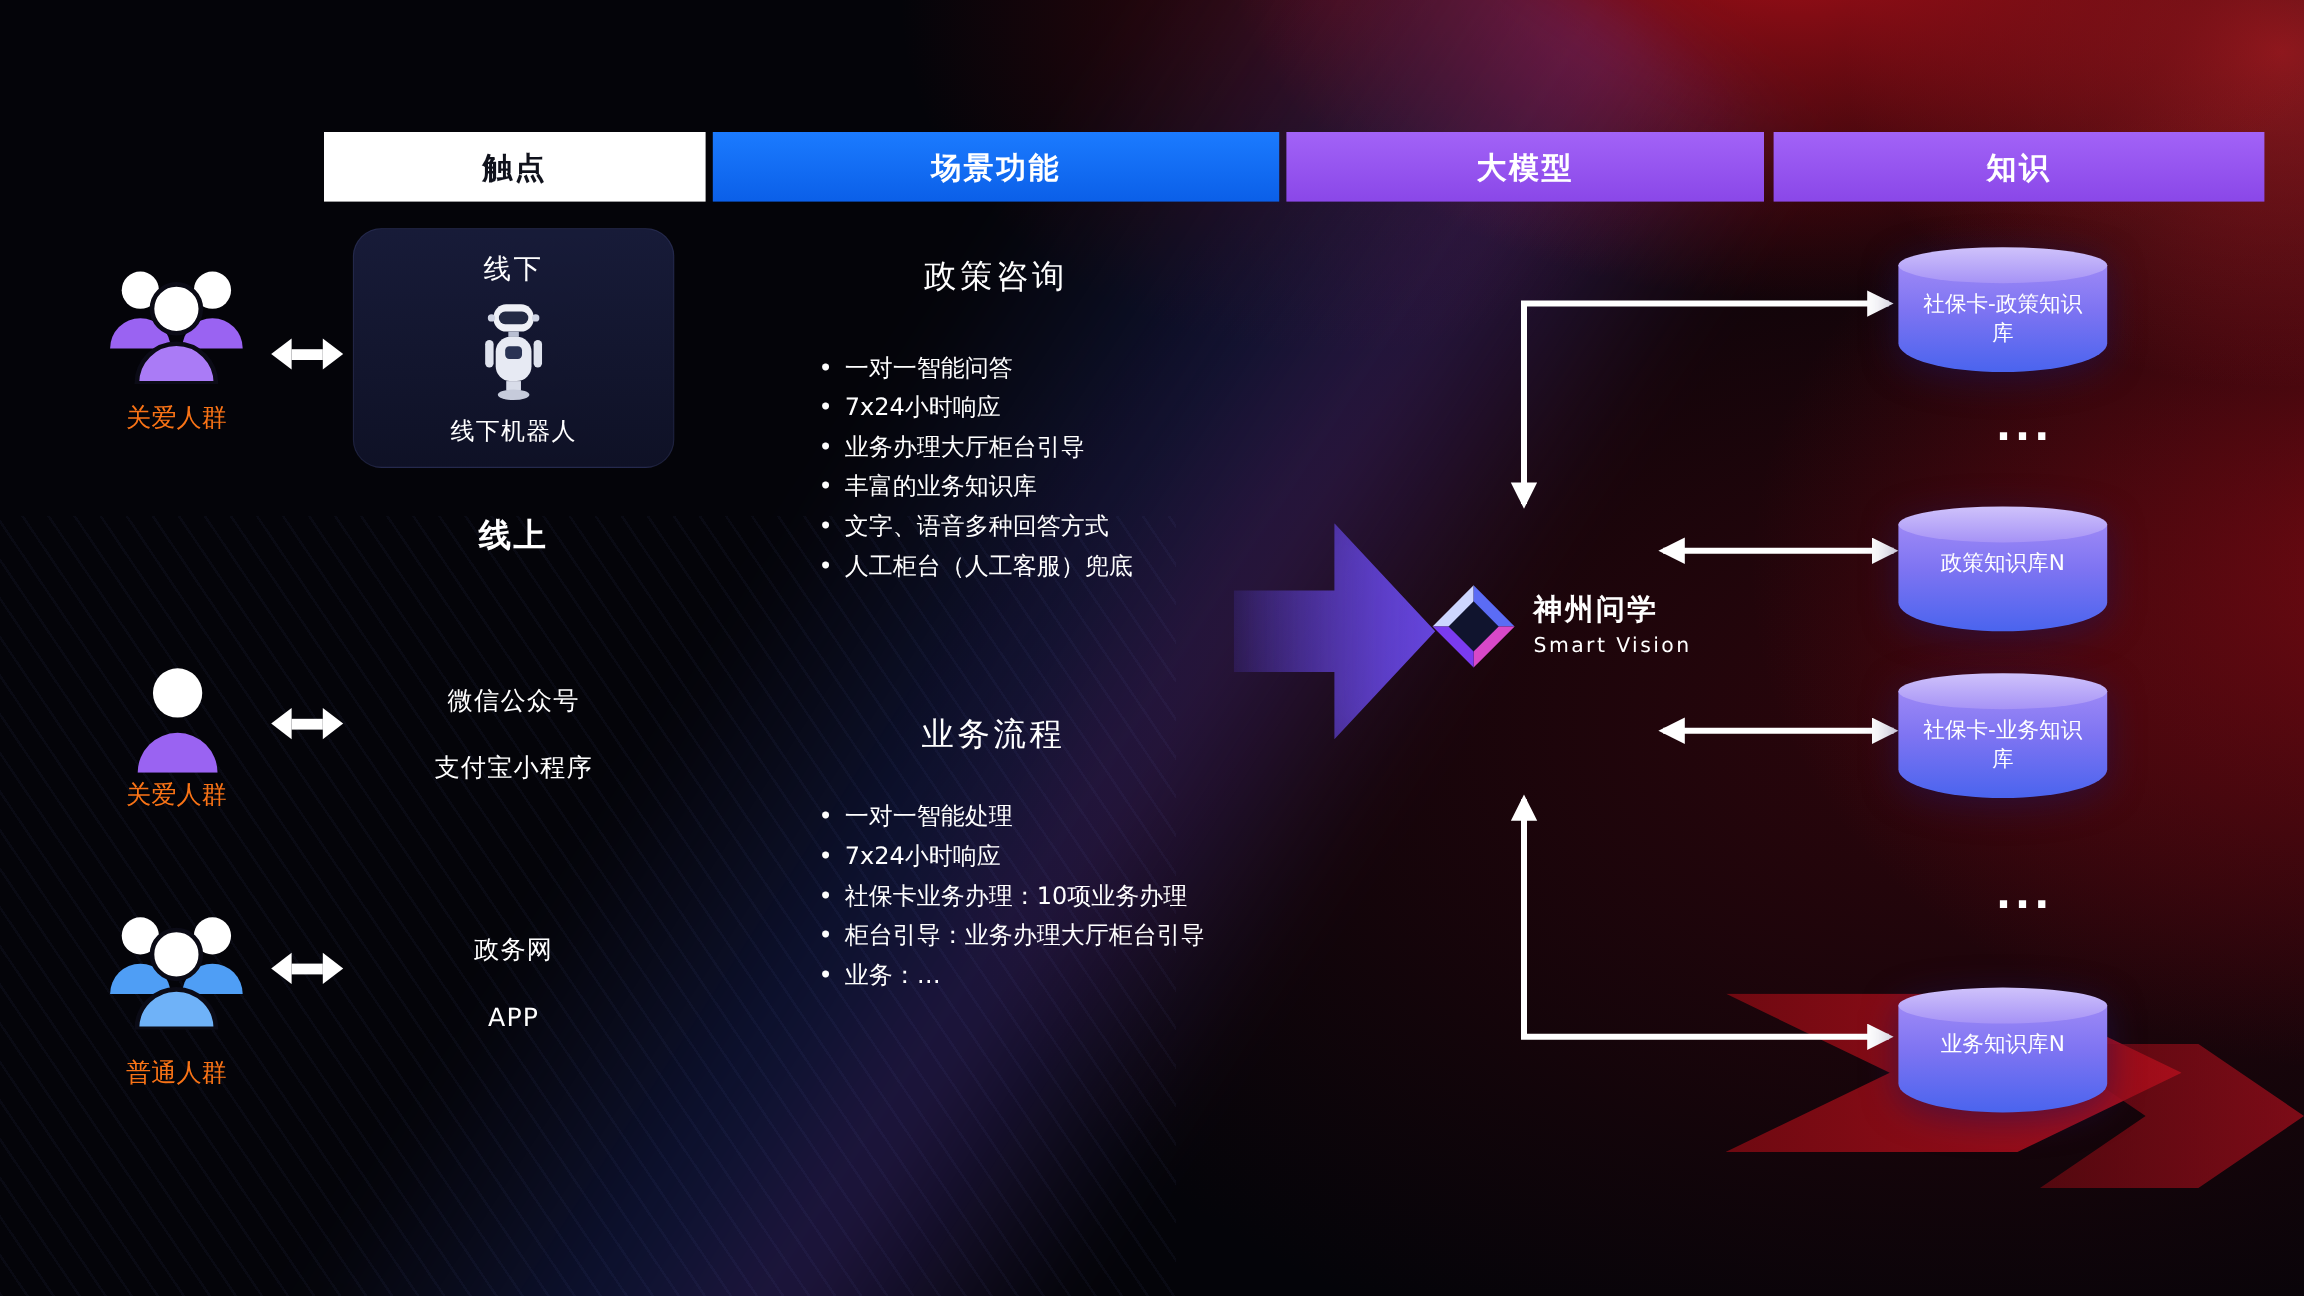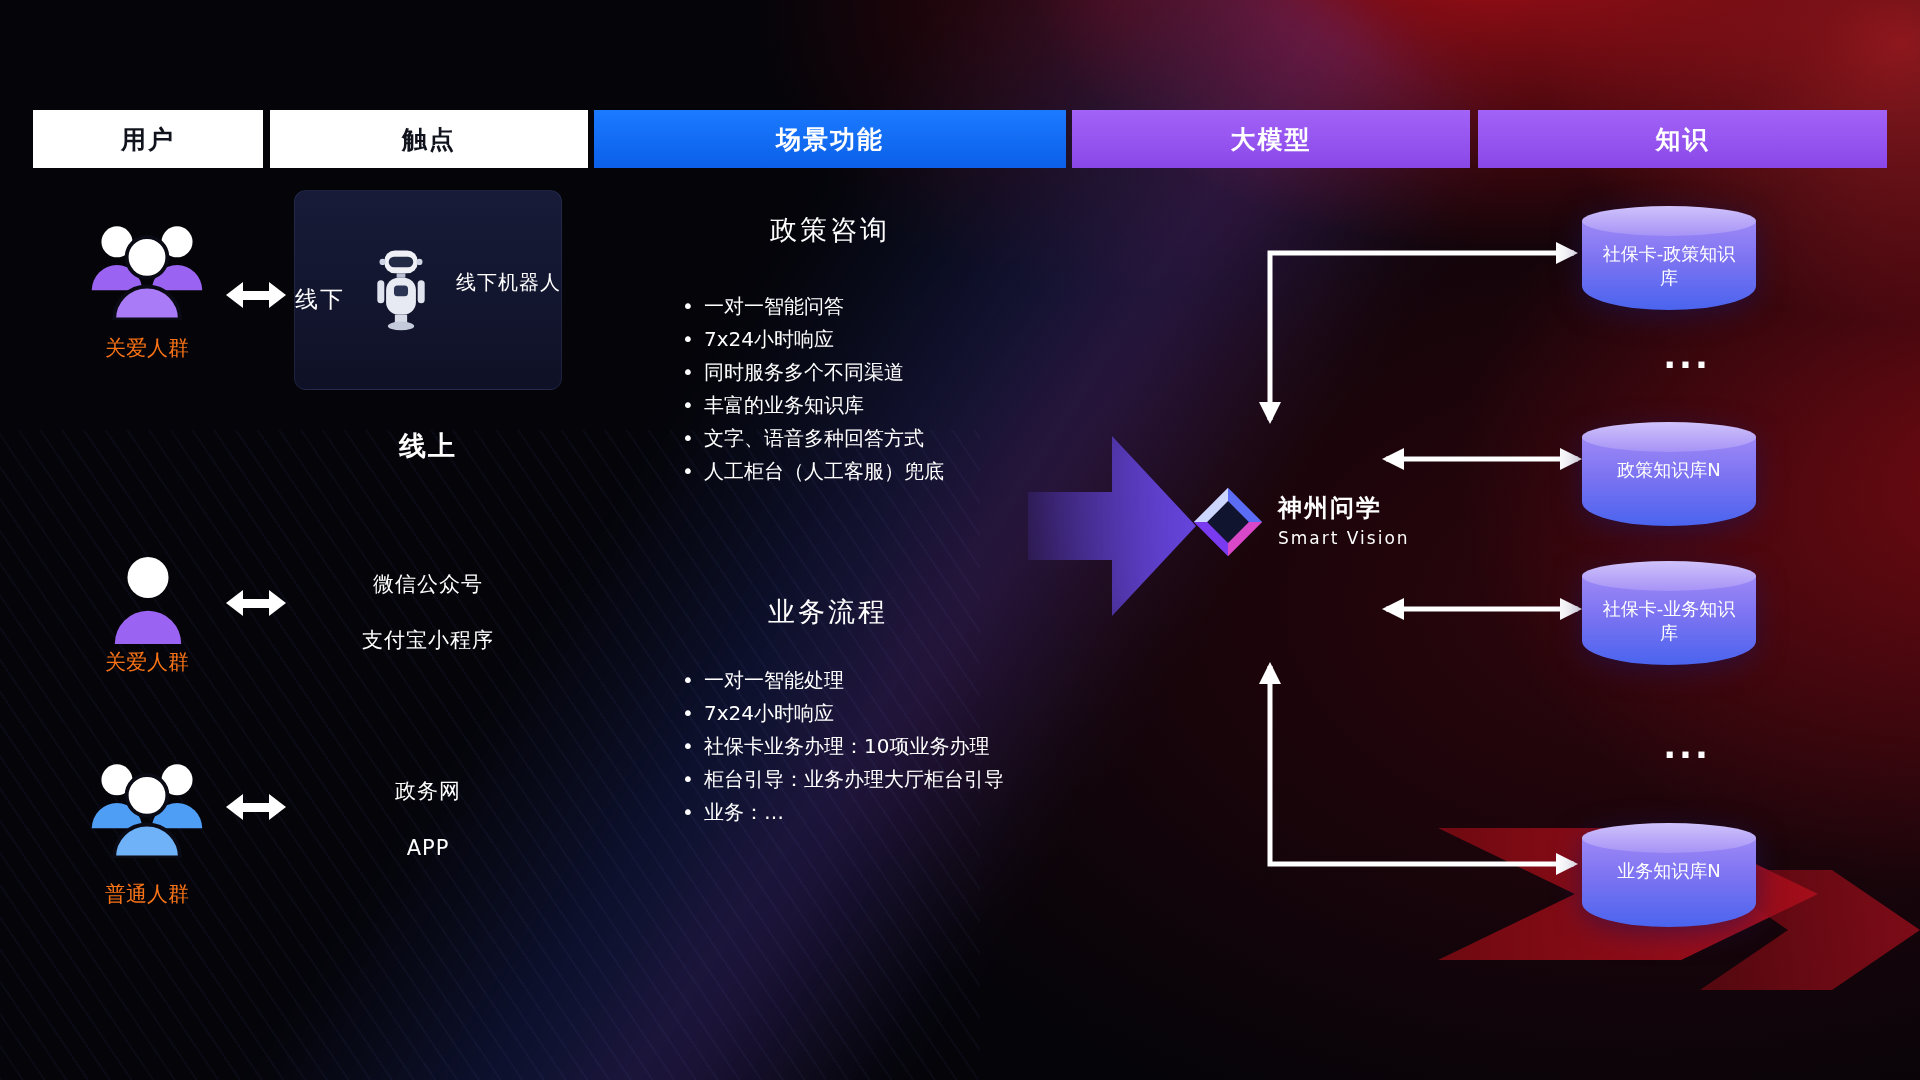--- a/index.html
+++ b/index.html
@@ -44,22 +44,22 @@
   .user-label { position:absolute; width:200px; text-align:center; font-size:21px; color:#f97316; }
 
   .harrow { position:absolute; display:flex; align-items:center; height:26px; }
   .harrow .bar { flex:1; height:9px; background:#fff; }
   .harrow .tri { width:0; height:0; border-top:13px solid transparent; border-bottom:13px solid transparent; }
   .harrow .tri.l { border-right:17px solid #fff; }
   .harrow .tri.r { border-left:17px solid #fff; }
 
   
   .offline-card { position:absolute; left:294px; top:190px; width:268px; height:200px;
-    background:linear-gradient(180deg, rgba(36,42,86,.62), rgba(22,26,56,.62)); border-radius:12px;
-    border:1px solid rgba(160,170,255,.10); display:flex; flex-direction:row; align-items:center; }
+    background:linear-gradient(180deg, rgba(36,42,86,.62), rgba(22,26,56,.62)); border-radius:24px;
+    border:1px solid rgba(160,170,255,.10); display:flex; flex-direction:column; align-items:center; }
   .offline-title { margin-top:18px; font-size:23px; letter-spacing:2px; }
   .robot-wrap { flex:1; display:flex; align-items:center; justify-content:center; }
   .offline-robot-label { margin-bottom:16px; font-size:20px; letter-spacing:1px; }
   .tp-text { position:absolute; left:294px; width:268px; text-align:center; color:#fff; }
   .tp-online { top:428px; font-size:27px; letter-spacing:2px;font-weight:bold; }
   .tp-item { font-size:21px; letter-spacing:1px; }
 
   
   .scn-title { position:absolute; width:300px; text-align:center; font-size:27px; letter-spacing:3px; font-weight:500; }
   .scn-title.s1 { left:680px; top:212px; }
@@ -102,23 +102,20 @@
 <body>
 
 <div class="stage">
 
   <div class="bg"></div>
   <div class="beam"></div>
   <div class="stripes"></div>
   <div class="red-chevron c1"></div>
   <div class="red-chevron c2"></div>
 
-  <div class="col-header white h1">
-    <span>用户</span>
-  </div>
   <div class="col-header white h2">
     <span>触点</span>
   </div>
   <div class="col-header blue h3">
     <span>场景功能</span>
   </div>
   <div class="col-header purple h4">
     <span>大模型</span>
   </div>
   <div class="col-header purple h5">
@@ -195,21 +192,21 @@
   <div class="tp-text tp-online">线上</div>
   <div class="tp-text tp-item" style="top:570px;">微信公众号</div>
   <div class="tp-text tp-item" style="top:626px;">支付宝小程序</div>
   <div class="tp-text tp-item" style="top:777px;">政务网</div>
   <div class="tp-text tp-item" style="top:836px;">APP</div>
 
   <div class="scn-title s1">政策咨询</div>
   <ul class="scn-list l1">
     <li>一对一智能问答</li>
     <li>7x24小时响应</li>
-    <li>同时服务多个不同渠道</li>
+    <li>业务办理大厅柜台引导</li>
     <li>丰富的业务知识库</li>
     <li>文字、语音多种回答方式</li>
     <li>人工柜台（人工客服）兜底</li>
   </ul>
 
   <div class="scn-title s2">业务流程</div>
   <ul class="scn-list l2">
     <li>一对一智能处理</li>
     <li>7x24小时响应</li>
     <li>社保卡业务办理：10项业务办理</li>

